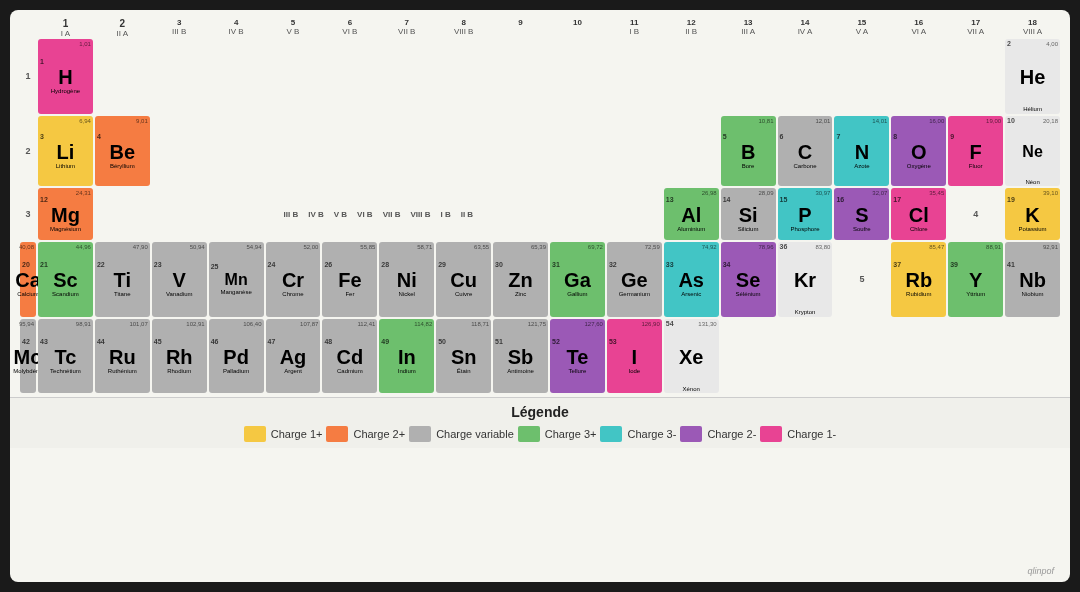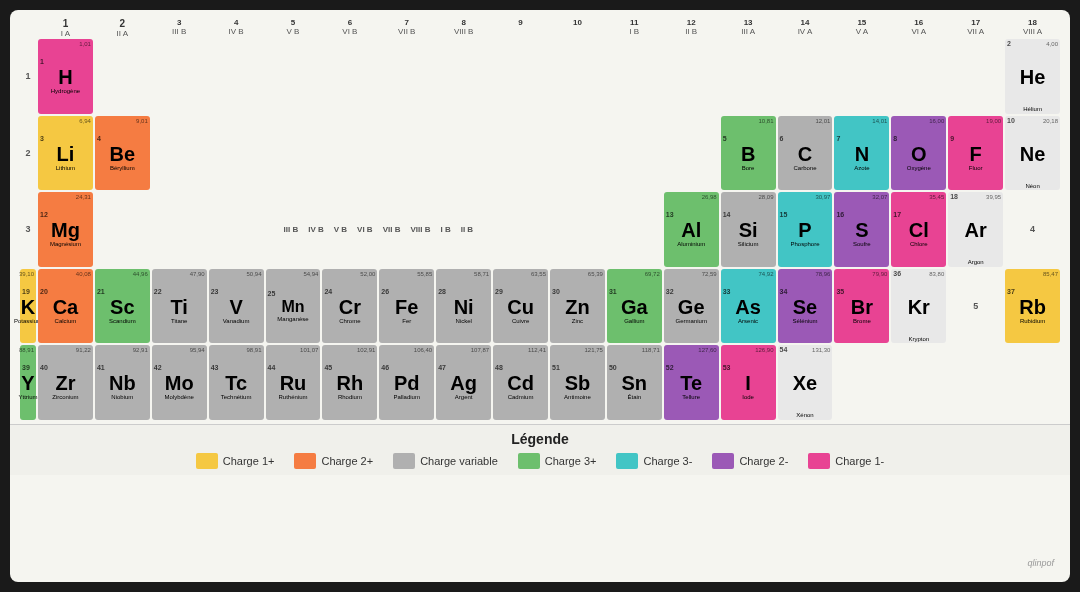--- a/index.html
+++ b/index.html
@@ -91,38 +91,38 @@
     .legend-title {
       text-align: center;
       font-size: 14px;
       font-weight: bold;
       color: #222;
       margin-bottom: 6px;
     }
     .legend-items {
       display: flex;
       justify-content: center;
-      gap: 20px;
+      gap: 4px;
       align-items: center;
     }
     .legend-item {
       display: flex;
       align-items: center;
       gap: 5px;
       font-size: 11px;
       color: #333;
     }
     .legend-swatch {
       width: 22px;
       height: 16px;
       border-radius: 2px;
     }
     .watermark {
       position: absolute;
-      bottom: 14px;
+      bottom: 6px;
       right: 16px;
       font-size: 9px;
       color: #999;
       font-style: italic;
     }
     .header-cell {
       text-align: center;
     }
     .period-num {
       display: flex;
@@ -276,21 +276,21 @@
       </div>
       <div class="element color-charge1minus">
         <span class="atomic-num">9</span>
           <span class="atomic-mass">19,00</span>
         <span class="symbol">F</span>
           <span class="name">Fluor</span>
       </div>
       <div class="element color-noble">
         <span class="atomic-num">10</span>
           <span class="atomic-mass">20,18</span>
-        <span class="symbol" style="font-size:20px;">Ne</span>
+        <span class="symbol" style="font-size:16px;">Ne</span>
           <span class="name">Néon</span>
       </div>
 
       <div class="period-num">3</div>
       <div class="element color-charge2plus">
         <span class="atomic-num">12</span>
           <span class="atomic-mass">24,31</span>
         <span class="symbol">Mg</span>
           <span class="name">Magnésium</span>
       </div>
@@ -328,26 +328,20 @@
           <span class="atomic-mass">32,07</span>
         <span class="symbol">S</span>
           <span class="name">Soufre</span>
       </div>
       <div class="element color-charge1minus">
         <span class="atomic-num">17</span>
           <span class="atomic-mass">35,45</span>
         <span class="symbol">Cl</span>
           <span class="name">Chlore</span>
       </div>
-      <div class="element color-noble">
-        <span class="atomic-num">18</span>
-          <span class="atomic-mass">39,95</span>
-        <span class="symbol">Ar</span>
-          <span class="name">Argon</span>
-      </div>
 
       <div class="period-num">4</div>
       <div class="element color-charge1plus">
         <span class="atomic-num">19</span>
           <span class="atomic-mass">39,10</span>
         <span class="symbol">K</span>
           <span class="name">Potassium</span>
       </div>
       <div class="element color-charge2plus">
         <span class="atomic-num">20</span>
@@ -426,26 +420,20 @@
           <span class="atomic-mass">74,92</span>
         <span class="symbol">As</span>
           <span class="name">Arsenic</span>
       </div>
       <div class="element color-charge2minus">
         <span class="atomic-num">34</span>
           <span class="atomic-mass">78,96</span>
         <span class="symbol">Se</span>
           <span class="name">Sélénium</span>
       </div>
-      <div class="element color-charge1minus">
-        <span class="atomic-num">35</span>
-          <span class="atomic-mass">79,90</span>
-        <span class="symbol">Br</span>
-          <span class="name">Brome</span>
-      </div>
       <div class="element color-noble">
         <span class="atomic-num">36</span>
           <span class="atomic-mass">83,80</span>
         <span class="symbol">Kr</span>
           <span class="name">Krypton</span>
       </div>
 
       <div class="period-num">5</div>
       <div class="element color-charge1plus">
         <span class="atomic-num">37</span>
@@ -453,26 +441,20 @@
         <span class="symbol">Rb</span>
           <span class="name">Rubidium</span>
       </div>
       <div class="element color-charge3plus">
         <span class="atomic-num">39</span>
           <span class="atomic-mass">88,91</span>
         <span class="symbol">Y</span>
           <span class="name">Yttrium</span>
       </div>
       <div class="element color-variable">
-        <span class="atomic-num">40</span>
-          <span class="atomic-mass">91,22</span>
-        <span class="symbol">Zr</span>
-          <span class="name">Zirconium</span>
-      </div>
-      <div class="element color-variable">
         <span class="atomic-num">41</span>
           <span class="atomic-mass">92,91</span>
         <span class="symbol">Nb</span>
           <span class="name">Niobium</span>
       </div>
       <div class="element color-variable">
         <span class="atomic-num">42</span>
           <span class="atomic-mass">95,94</span>
         <span class="symbol">Mo</span>
           <span class="name">Molybdène</span>
@@ -506,31 +488,37 @@
           <span class="atomic-mass">107,87</span>
         <span class="symbol">Ag</span>
           <span class="name">Argent</span>
       </div>
       <div class="element color-variable">
         <span class="atomic-num">48</span>
           <span class="atomic-mass">112,41</span>
         <span class="symbol">Cd</span>
           <span class="name">Cadmium</span>
       </div>
+      <div class="element color-charge3plus">
+        <span class="atomic-num">49</span>
+          <span class="atomic-mass">114,82</span>
+        <span class="symbol">In</span>
+          <span class="name">Indium</span>
+      </div>
+      <div class="element color-variable">
+        <span class="atomic-num">50</span>
+          <span class="atomic-mass">118,71</span>
+        <span class="symbol">Sn</span>
+          <span class="name">Étain</span>
+      </div>
       <div class="element color-variable">
         <span class="atomic-num">51</span>
           <span class="atomic-mass">121,75</span>
         <span class="symbol">Sb</span>
           <span class="name">Antimoine</span>
-      </div>
-      <div class="element color-variable">
-        <span class="atomic-num">50</span>
-          <span class="atomic-mass">118,71</span>
-        <span class="symbol">Sn</span>
-          <span class="name">Étain</span>
       </div>
       <div class="element color-charge2minus">
         <span class="atomic-num">52</span>
           <span class="atomic-mass">127,60</span>
         <span class="symbol">Te</span>
           <span class="name">Tellure</span>
       </div>
       <div class="element color-charge1minus">
         <span class="atomic-num">53</span>
           <span class="atomic-mass">126,90</span>

